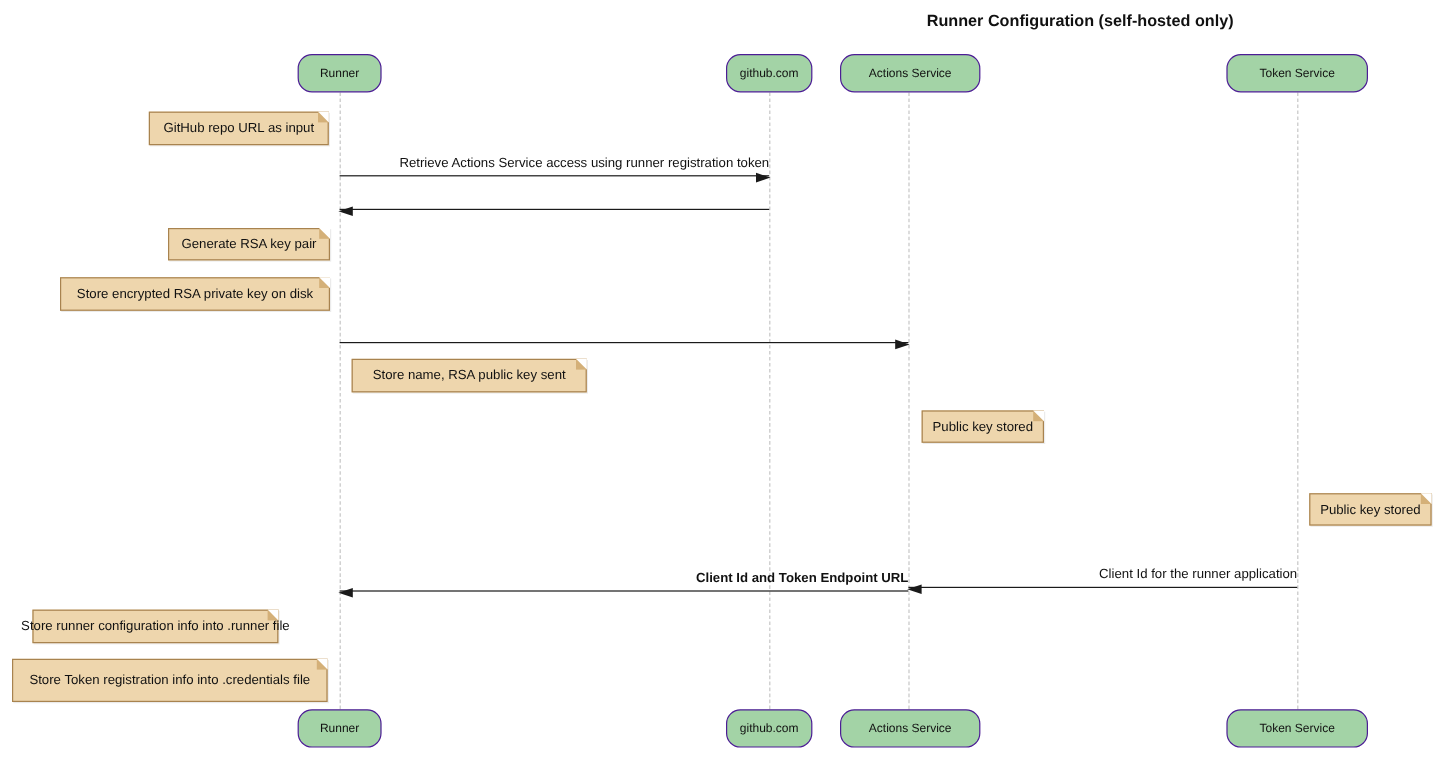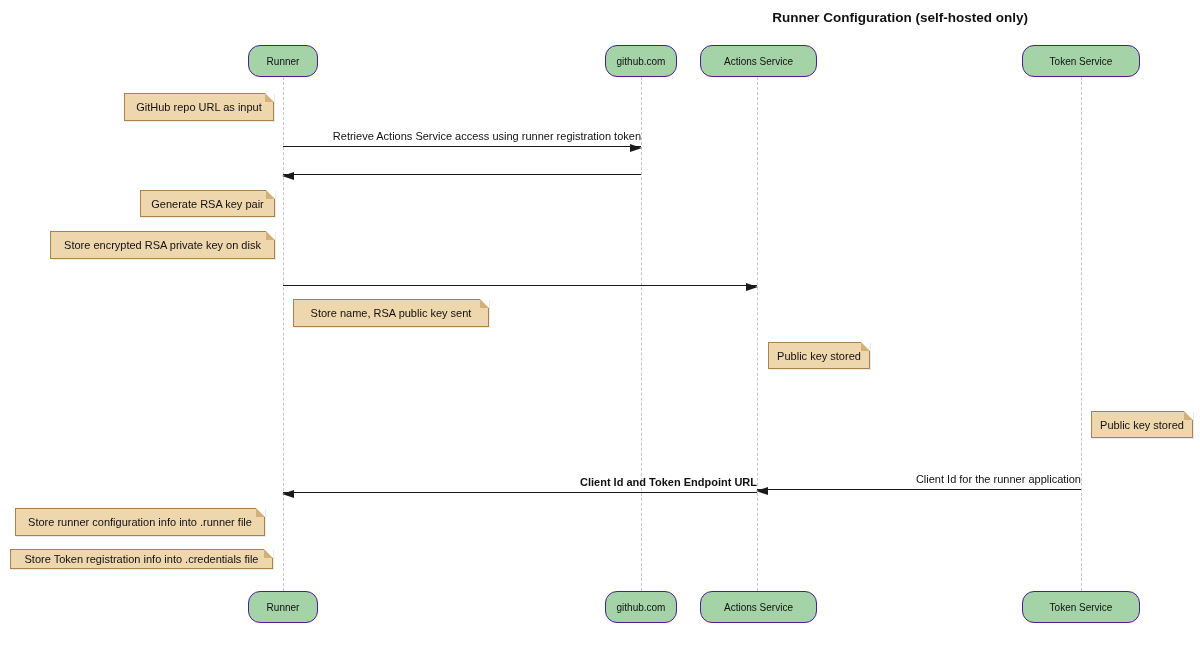--- a/index.html
+++ b/index.html
@@ -70,22 +70,22 @@
   <div class="actor" style="left:605px;top:45px;width:72px;">github.com</div>
   <div class="actor" style="left:700px;top:45px;width:117px;">Actions Service</div>
   <div class="actor" style="left:1022px;top:45px;width:118px;">Token Service</div>
 
   <div class="note" style="left:124px;top:93px;width:150px;height:28px;">GitHub repo URL as input</div>
   <div class="note" style="left:140px;top:190px;width:135px;height:27px;">Generate RSA key pair</div>
   <div class="note" style="left:50px;top:231px;width:225px;height:28px;">Store encrypted RSA private key on disk</div>
   <div class="note" style="left:293px;top:299px;width:196px;height:28px;">Store name, RSA public key sent</div>
   <div class="note" style="left:768px;top:342px;width:102px;height:27px;">Public key stored</div>
   <div class="note" style="left:1091px;top:411px;width:102px;height:27px;">Public key stored</div>
-  <div class="note" style="left:15px;top:508px;width:250px;height:28px;">Store runner configuration info into .runner file</div>
-  <div class="note" style="left:10px;top:549px;width:263px;height:20px;">Store Token registration info into .credentials file</div>
+  <div class="note" style="left:27px;top:508px;width:205px;height:28px;">Store runner configuration info into .runner file</div>
+  <div class="note" style="left:10px;top:549px;width:263px;height:36px;">Store Token registration info into .credentials file</div>
 
   <div class="msg" style="left:283px;top:127px;width:358px;">
     <div class="msg-label">Retrieve Actions Service access using runner registration token</div>
     <div class="msg-line"></div>
     <div class="arrowhead right"></div>
   </div>
 
   <div class="msg" style="left:283px;top:155px;width:358px;">
     <div class="msg-line"></div>
     <div class="arrowhead left"></div>

